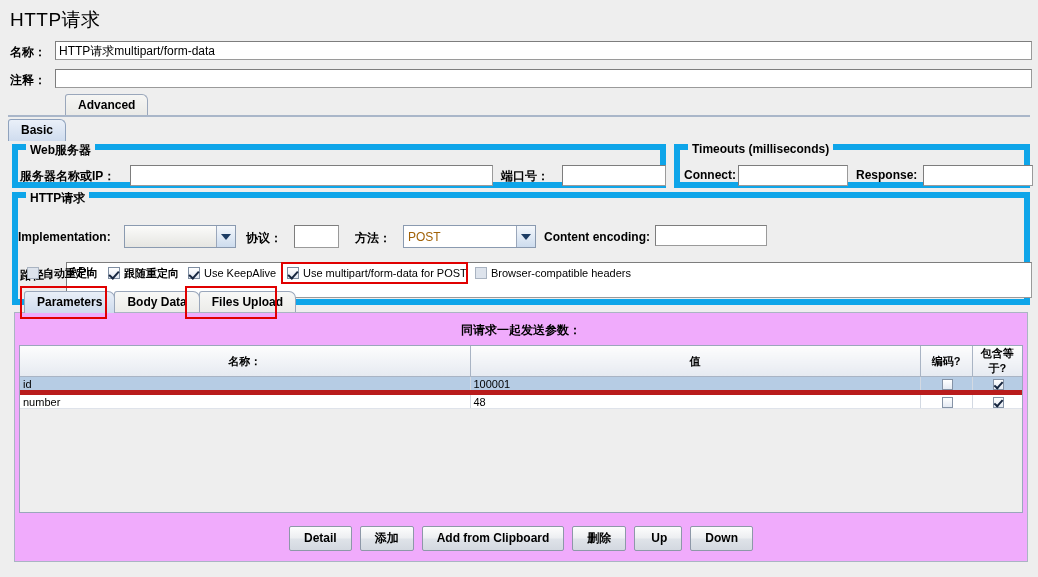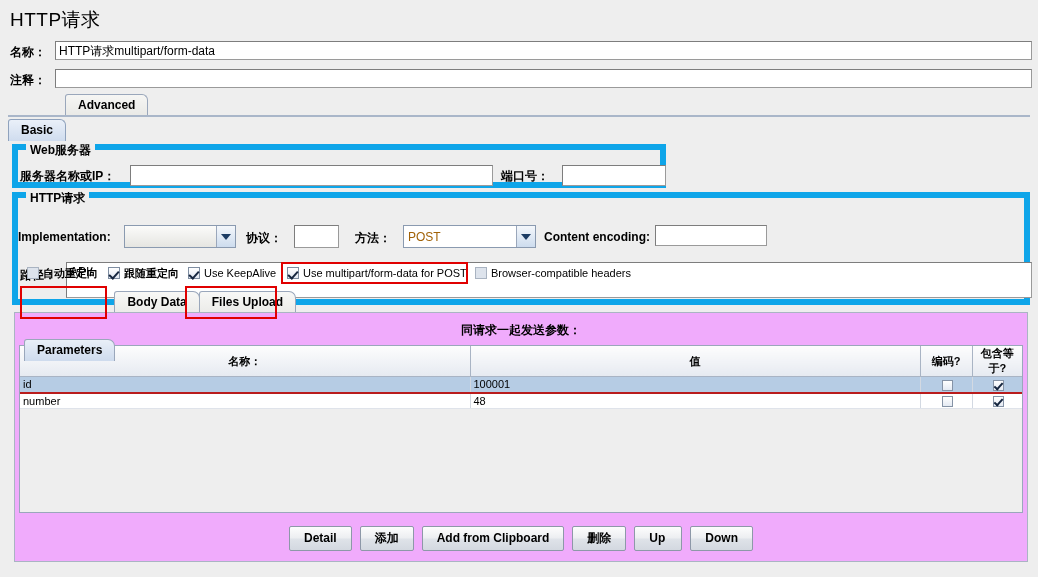--- a/index.html
+++ b/index.html
@@ -172,21 +172,20 @@
     padding: 0 12px; line-height: 21px;
     font-size: 12px; font-weight: bold;
     border: 1px solid #9aa7bb; border-bottom: none;
     border-radius: 3px 7px 0 0;
     background: linear-gradient(to bottom, #f8f8f6 0%, #ebebe8 100%);
     margin-right: -1px; color: #000;
   }
   .inner-tab.active {
     background: linear-gradient(to bottom, #e9eff8 0%, #cedbed 100%);
     z-index: 3;
-    margin-top: 48px;
   }
 
   
   .params-panel {
     position: absolute; left: 14px; top: 312px;
     width: 1014px; height: 250px;
     border: 1px solid #aab4c3;
     background: #f0abfc;
   }
   .params-caption {
@@ -223,21 +222,21 @@
     background: #ffffff;
     border-right: 1px solid #d3d9e2;
     border-bottom: 1px solid #dfe3ea;
     padding: 0 0 0 3px;
     font-size: 11px; color: #000;
     vertical-align: middle;
     overflow: hidden; white-space: nowrap;
   }
   table.ptable tr.selected td {
     background: #b6cce4;
-    border-bottom: 2px solid #b91c1c;
+    border-bottom: 5px solid #b91c1c;
   }
   td.cell-center { text-align: center; padding-left: 0; }
   .tcbox {
     display: inline-block;
     width: 11px; height: 11px;
     border: 1px solid #8593a6;
     background: linear-gradient(to bottom, #ffffff 0%, #e4eaf3 100%);
     position: relative;
     vertical-align: middle;
   }
@@ -262,21 +261,21 @@
   }
   .btn {
     height: 25px;
     min-width: 48px;
     padding: 0 14px;
     border: 1px solid #8d98a8;
     border-radius: 2px;
     background: linear-gradient(to bottom, #fdfdfd 0%, #eceef1 48%, #dfe3e9 52%, #d3d8e0 100%);
     font-size: 12px; font-weight: bold; color: #000;
     line-height: 23px;
-    text-align: left;
+    text-align: right;
     white-space: nowrap;
   }
   .bottom-strip {
     position: absolute; left: 0; bottom: 0; width: 1038px; height: 9px;
     background: #eeeeee;
   }
 </style>
 </head>
 <body>
 
@@ -303,20 +302,27 @@
   <div class="tab-underline"></div>
 
   <div class="group" style="left:12px; top:124px; width:654px; height:44px;">
     <span class="group-title">Web服务器</span>
     <span class="inline-label" style="left:2px; top:18px;">服务器名称或IP：</span>
     <div class="field-input" style="left:112px; top:15px; width:363px; height:21px;"></div>
     <span class="inline-label" style="left:483px; top:18px;">端口号：</span>
     <div class="field-input" style="left:544px; top:15px; width:104px; height:21px;"></div>
   </div>
 
+  <div class="group" style="left:674px; top:124px; width:356px; height:44px;">
+    <span class="group-title">Timeouts (milliseconds)</span>
+    <span class="inline-label" style="left:4px; top:18px;">Connect:</span>
+    <div class="field-input" style="left:58px; top:15px; width:110px; height:21px;"></div>
+    <span class="inline-label" style="left:176px; top:18px;">Response:</span>
+    <div class="field-input" style="left:243px; top:15px; width:110px; height:21px;"></div>
+  </div>
 
   <div class="group" style="left:12px; top:172px; width:1018px; height:113px;">
     <span class="group-title">HTTP请求</span>
 
     <span class="inline-label" style="left:0; top:32px;">Implementation:</span>
     <div class="combo" style="left:106px; top:27px; width:112px;">
       <span class="combo-text"></span>
       <span class="combo-btn">
           <i class="arrow-down"></i>
         </span>

